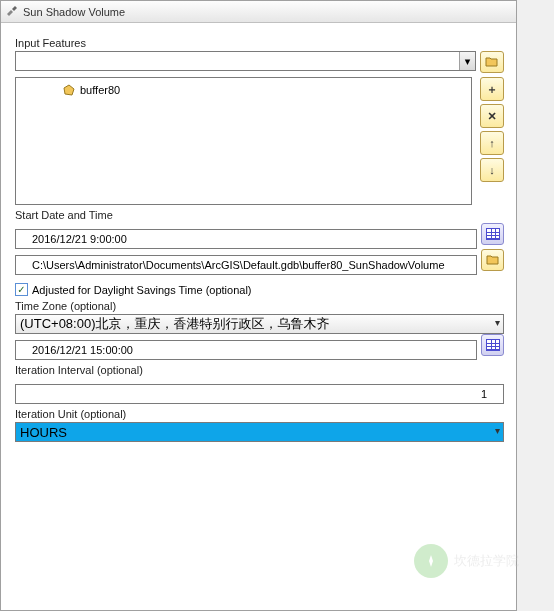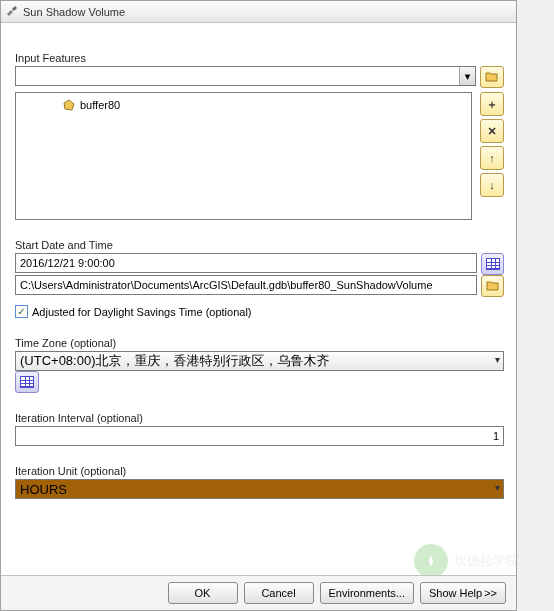--- a/index.html
+++ b/index.html
@@ -31,21 +31,21 @@
     .titlebar .tool-icon {
       width: 14px; height: 14px;
       display: inline-flex; align-items: center; justify-content: center;
     }
     .titlebar-text { color: #333; }
     .content {
       flex: 1;
       padding: 10px 12px 0 14px;
       overflow: hidden;
     }
-    .label { color: #222; margin-bottom: 2px; margin-top: 19px; }
+    .label { color: #222; margin-bottom: 2px; margin-top: 4px; }
     .row { display: flex; align-items: stretch; gap: 4px; }
     .dd {
       flex: 1;
       height: 20px;
       border: 1px solid #7a7a7a;
       background: #fff;
       display: flex;
       align-items: center;
       justify-content: flex-end;
       padding: 0 0 0 4px;
@@ -86,23 +86,24 @@
     .list-item {
       display: flex; align-items: center; gap: 4px;
       padding: 1px 2px;
     }
     .poly-icon { width:14px; height:14px; }
     .txt-input {
       width: 100%;
       height: 20px;
       border: 1px solid #7a7a7a;
       background: #fff;
-      padding: 0 4px;
+      padding: 0 16px;
       font-family: inherit;
       font-size: 11px;
+      margin-top: 6px;
     }
     .txt-input.ra { text-align: right; }
     .sel {
       width: 100%;
       height: 20px;
       border: 1px solid #7a7a7a;
       background: linear-gradient(#fdfdfd,#e8e8e8);
       padding: 0 16px 0 4px;
       font-family: inherit;
       font-size: 13px;
@@ -259,50 +260,42 @@
     </div>
 
     <div class="label">Time Zone (optional)</div>
     <div class="row">
       <div class="sel-wrap">
         <input class="sel" readonly="" value="(UTC+08:00)北京，重庆，香港特别行政区，乌鲁木齐" style="">
       </div>
     </div>
 
     <div class="row">
+      <input class="txt-input" value="2016/12/21 15:00:00" style="">
       <div class="cal-btn">
           <span class="cal-grid"></span>
         </div>
     </div>
 
     <div class="label">Iteration Interval (optional)</div>
     <div class="row">
       <input class="txt-input ra" value="1" style="">
     </div>
 
     <div class="label">Iteration Unit (optional)</div>
     <div class="row">
       <div class="sel-wrap">
-        <input class="sel" style="background: #a16207;" readonly="" value="HOURS">
+        <input class="sel" style="background: #0ea5e9;" readonly="" value="HOURS">
       </div>
     </div>
 
     <div class="watermark">
       <div class="wm-circle">
           <svg width="18" height="18" viewBox="0 0 18 18">
             <circle cx="9" cy="9" r="8" fill="#7bc96f"></circle>
             <path d="M9 3 L11 9 L9 15 L7 9 Z" fill="#fff"></path>
           </svg>
         </div>
       <span style="color:#ccc;font-size:13px;">坎德拉学院</span>
     </div>
   </div>
 
-  <div class="footer">
-    <button class="btn">OK</button>
-    <button class="btn">Cancel</button>
-    <button class="btn">Environments...</button>
-    <button class="btn btn-ex">
-      <span>Show Help</span>
-      <span>&gt;&gt;</span>
-    </button>
-  </div>
 </div>
 
 </body></html>

